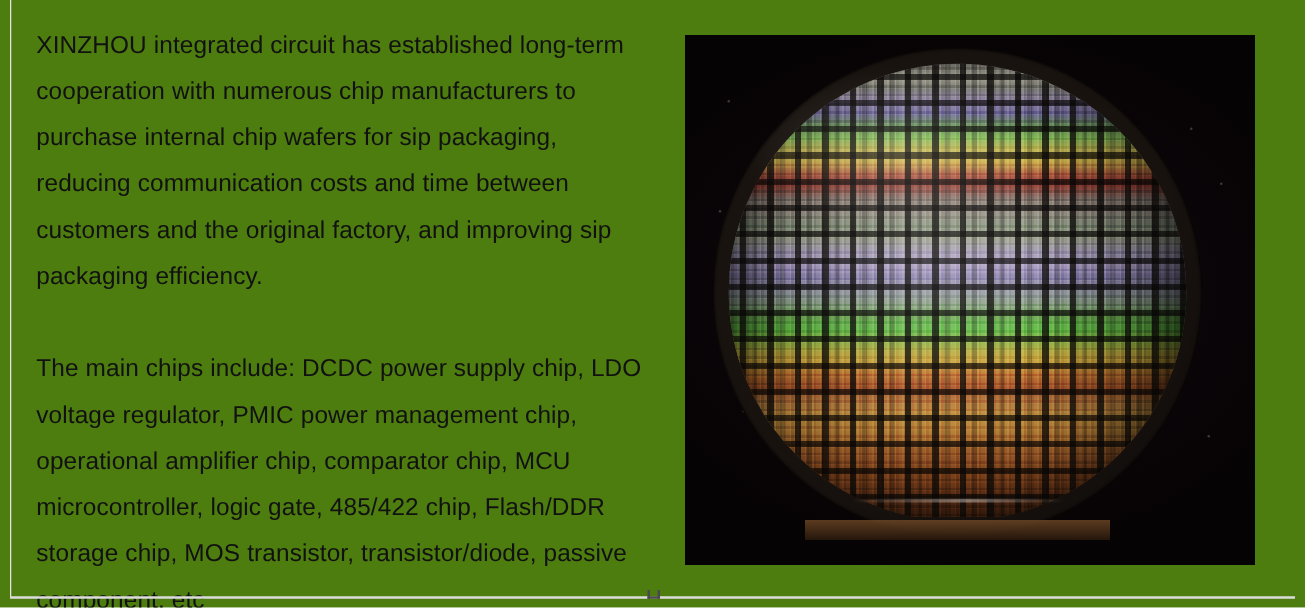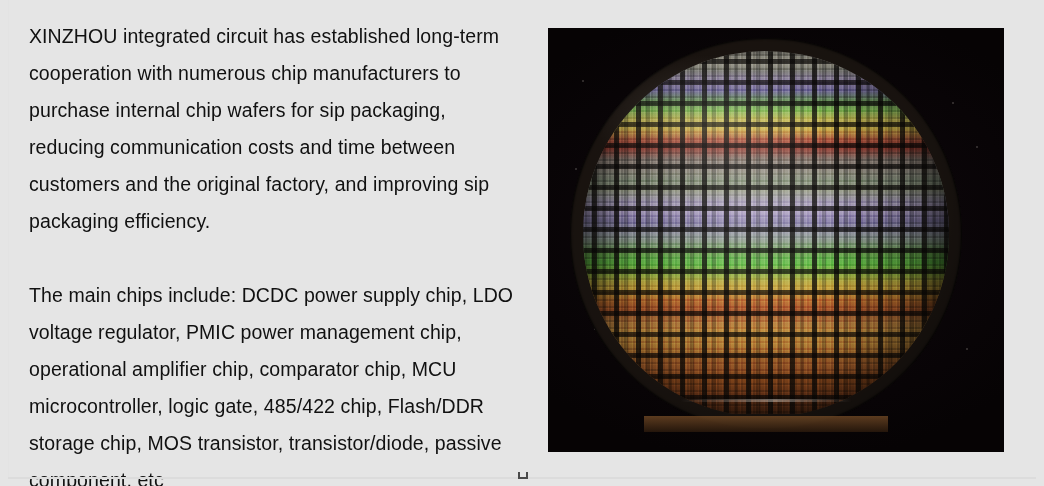--- a/index.html
+++ b/index.html
@@ -11,21 +11,21 @@
     width: 1044px;
     height: 486px;
     overflow: hidden;
     font-family: "Liberation Sans", sans-serif;
   }
 
   #page {
     position: relative;
     width: 1044px;
     height: 486px;
-    background: #e5e5e5;
+    background: #4d7c0f;
     box-sizing: border-box;
   }
 
   
   .rule-left {
     position: absolute;
     left: 8px;
     top: 0;
     width: 1px;
     height: 478px;

